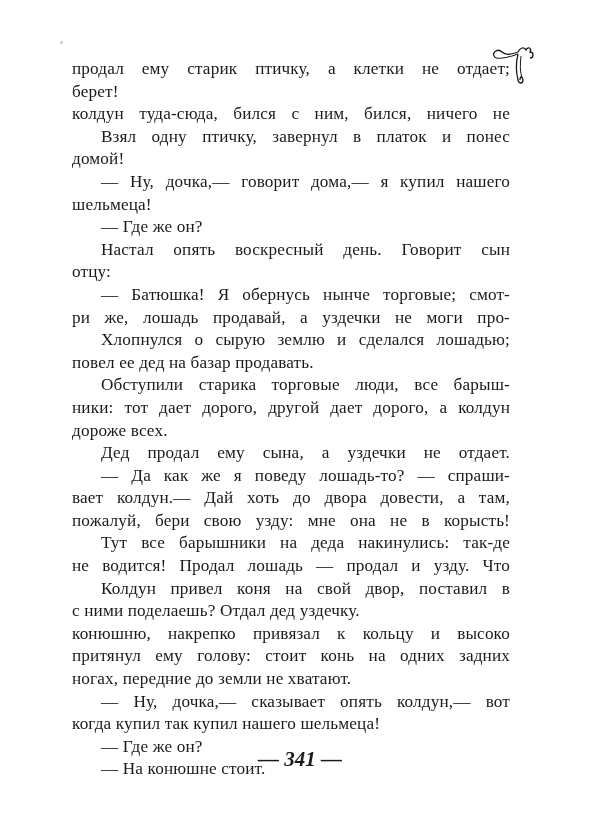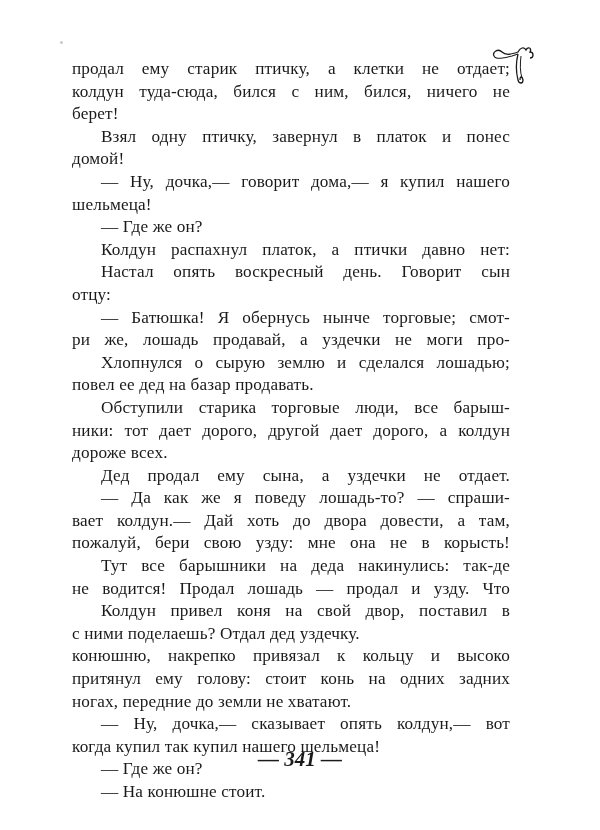--- a/index.html
+++ b/index.html
@@ -78,28 +78,27 @@
 
   <svg class="ornament" viewBox="0 0 48 44" xmlns="http://www.w3.org/2000/svg">
     <path d="M4 14 C2 10, 8 6, 12 10 C16 14, 22 12, 28 10 C30 6, 34 4, 36 8 C38 4, 42 6, 40 10 C44 10, 44 16, 40 16" fill="none" stroke="#1a1a1a" stroke-width="1.3"></path>
     <path d="M4 14 C6 18, 14 16, 22 14 L28 12" fill="none" stroke="#1a1a1a" stroke-width="1.1"></path>
     <path d="M28 12 C26 20, 26 30, 28 38 C29 42, 33 42, 33 38 C32 34, 30 34, 30 38" fill="none" stroke="#1a1a1a" stroke-width="1.3"></path>
     <path d="M31 14 C30 22, 30 30, 32 36" fill="none" stroke="#1a1a1a" stroke-width="1"></path>
   </svg>
 
   <div class="text-block" id="text-block">
       <span class="line">продал ему старик птичку, а клетки не отдает;</span>
+      <span class="line last">берет!</span>
       <span class="line">колдун туда-сюда, бился с ним, бился, ничего не</span>
-      <span class="line last">берет!</span>
       <span class="line indent">Взял одну птичку, завернул в платок и понес</span>
       <span class="line last">домой!</span>
       <span class="line indent">— Ну, дочка,— говорит дома,— я купил нашего</span>
       <span class="line last">шельмеца!</span>
       <span class="line indent last">— Где же он?</span>
-      <span class="line indent">Колдун распахнул платок, а птички давно нет:</span>
       <span class="line indent">Настал опять воскресный день. Говорит сын</span>
       <span class="line last">отцу:</span>
       <span class="line indent">— Батюшка! Я обернусь нынче торговые; смот-</span>
       <span class="line">ри же, лошадь продавай, а уздечки не моги про-</span>
       <span class="line indent">Хлопнулся о сырую землю и сделался лошадью;</span>
       <span class="line last">повел ее дед на базар продавать.</span>
       <span class="line indent">Обступили старика торговые люди, все барыш-</span>
       <span class="line">ники: тот дает дорого, другой дает дорого, а колдун</span>
       <span class="line last">дороже всех.</span>
       <span class="line indent">Дед продал ему сына, а уздечки не отдает.</span>

